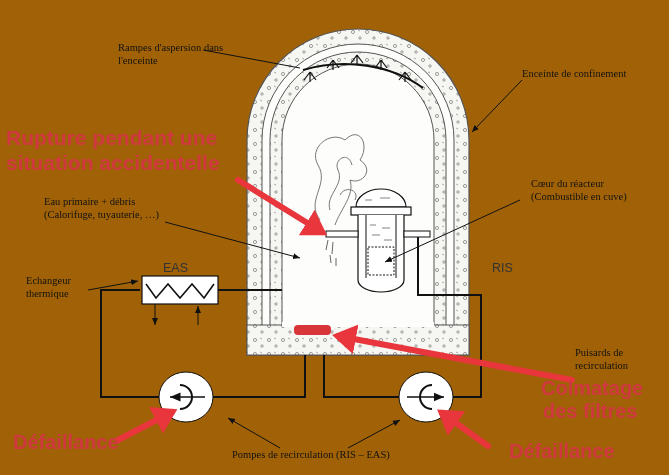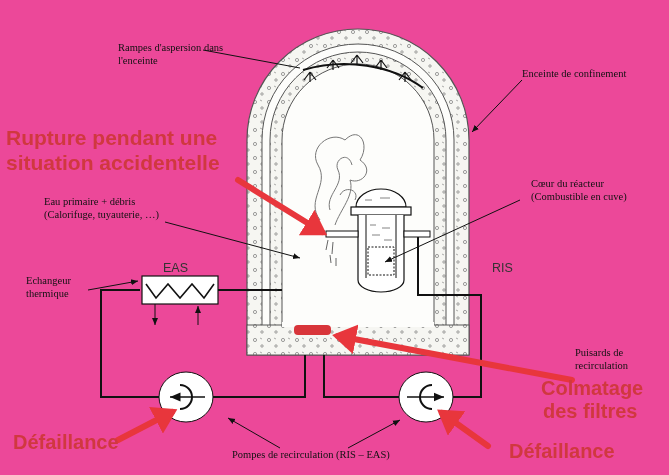--- a/index.html
+++ b/index.html
@@ -1,16 +1,16 @@
 <!DOCTYPE html>
 <html><head>
   <meta charset="utf-8">
   <style>
     html, body { margin: 0; padding: 0; background: #ffffff; }
-    #stage { position: relative; width: 669px; height: 475px; overflow: hidden; background: #ec4899; }
+    #stage { position: relative; width: 669px; height: 475px; overflow: hidden; background: #a16207; }
     svg { position: absolute; left: 0; top: 0; }
     .serif { font-family: "Liberation Serif", "DejaVu Serif", serif; font-size: 10.5px; fill: #111; }
     .sans-small { font-family: "Liberation Sans", "DejaVu Sans", sans-serif; font-size: 12.5px; fill: #333; }
     .red-label { font-family: "Liberation Sans", "DejaVu Sans", sans-serif; font-weight: bold; fill: #d0383f; }
     .line { fill: none; stroke: #111; stroke-width: 2; }
     .thin { fill: none; stroke: #111; stroke-width: 1; }
     .redarrow { stroke: #e8363c; stroke-width: 6; fill: none; stroke-linecap: round; }
   </style>
 </head>
 <body>

